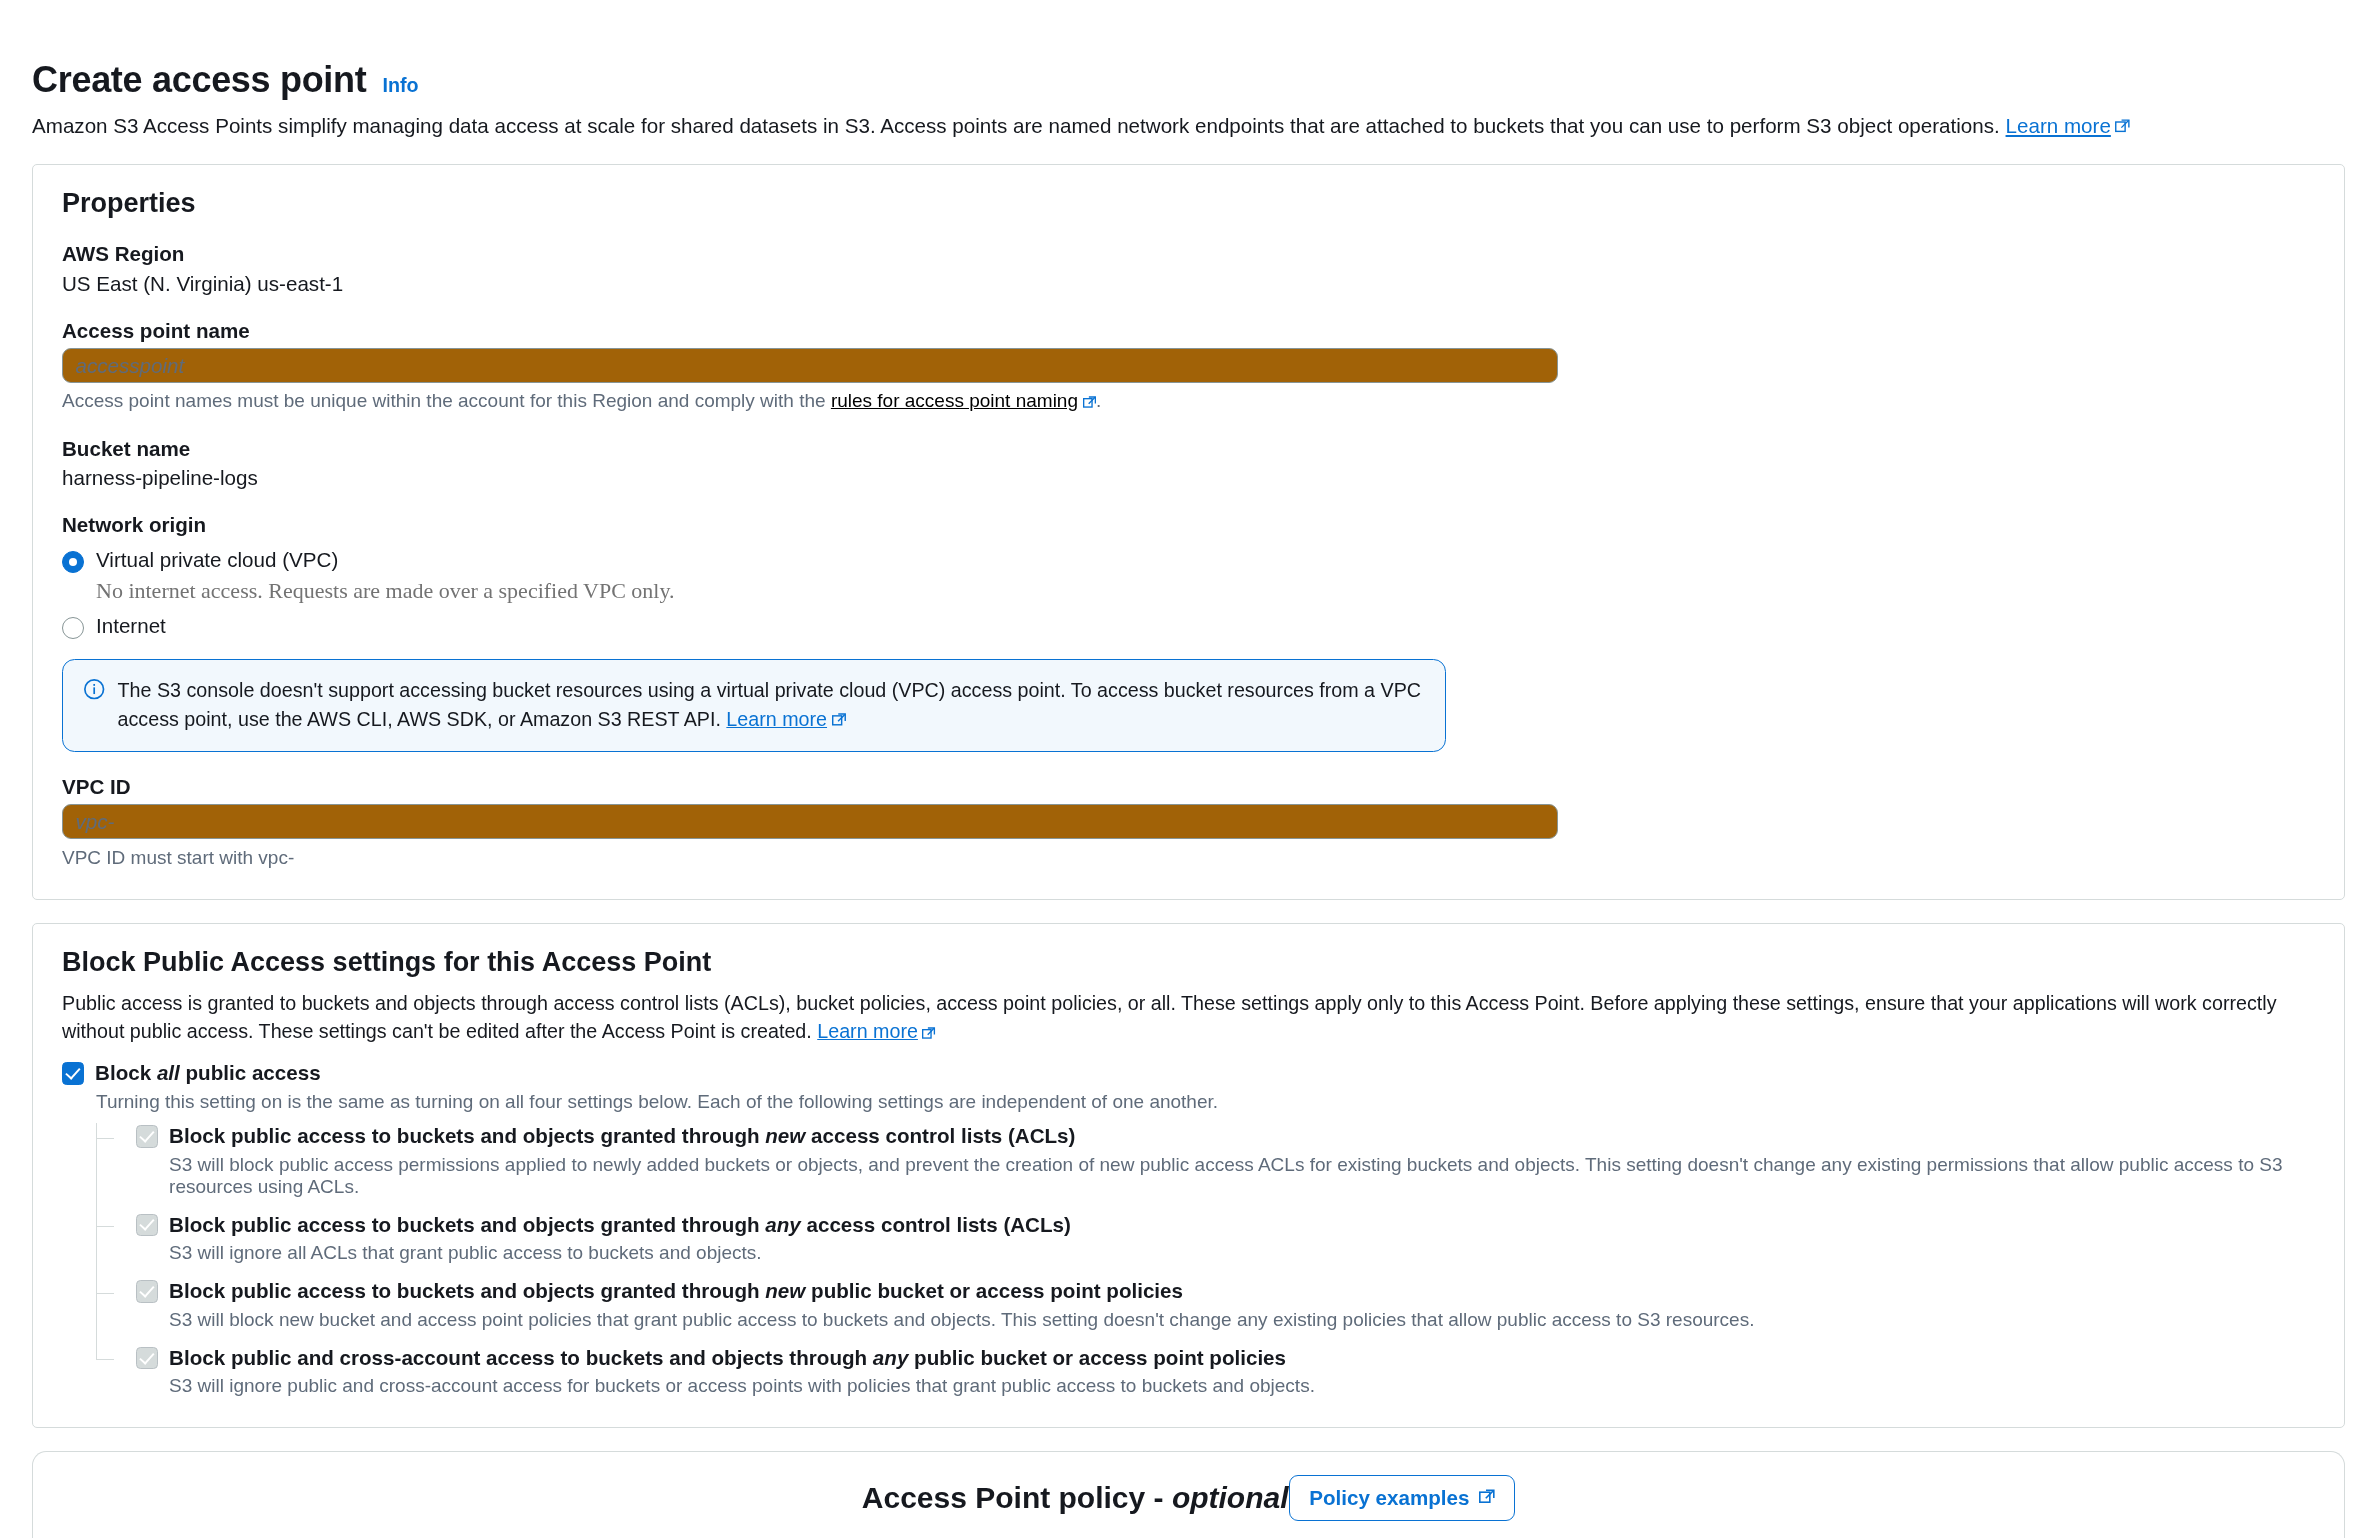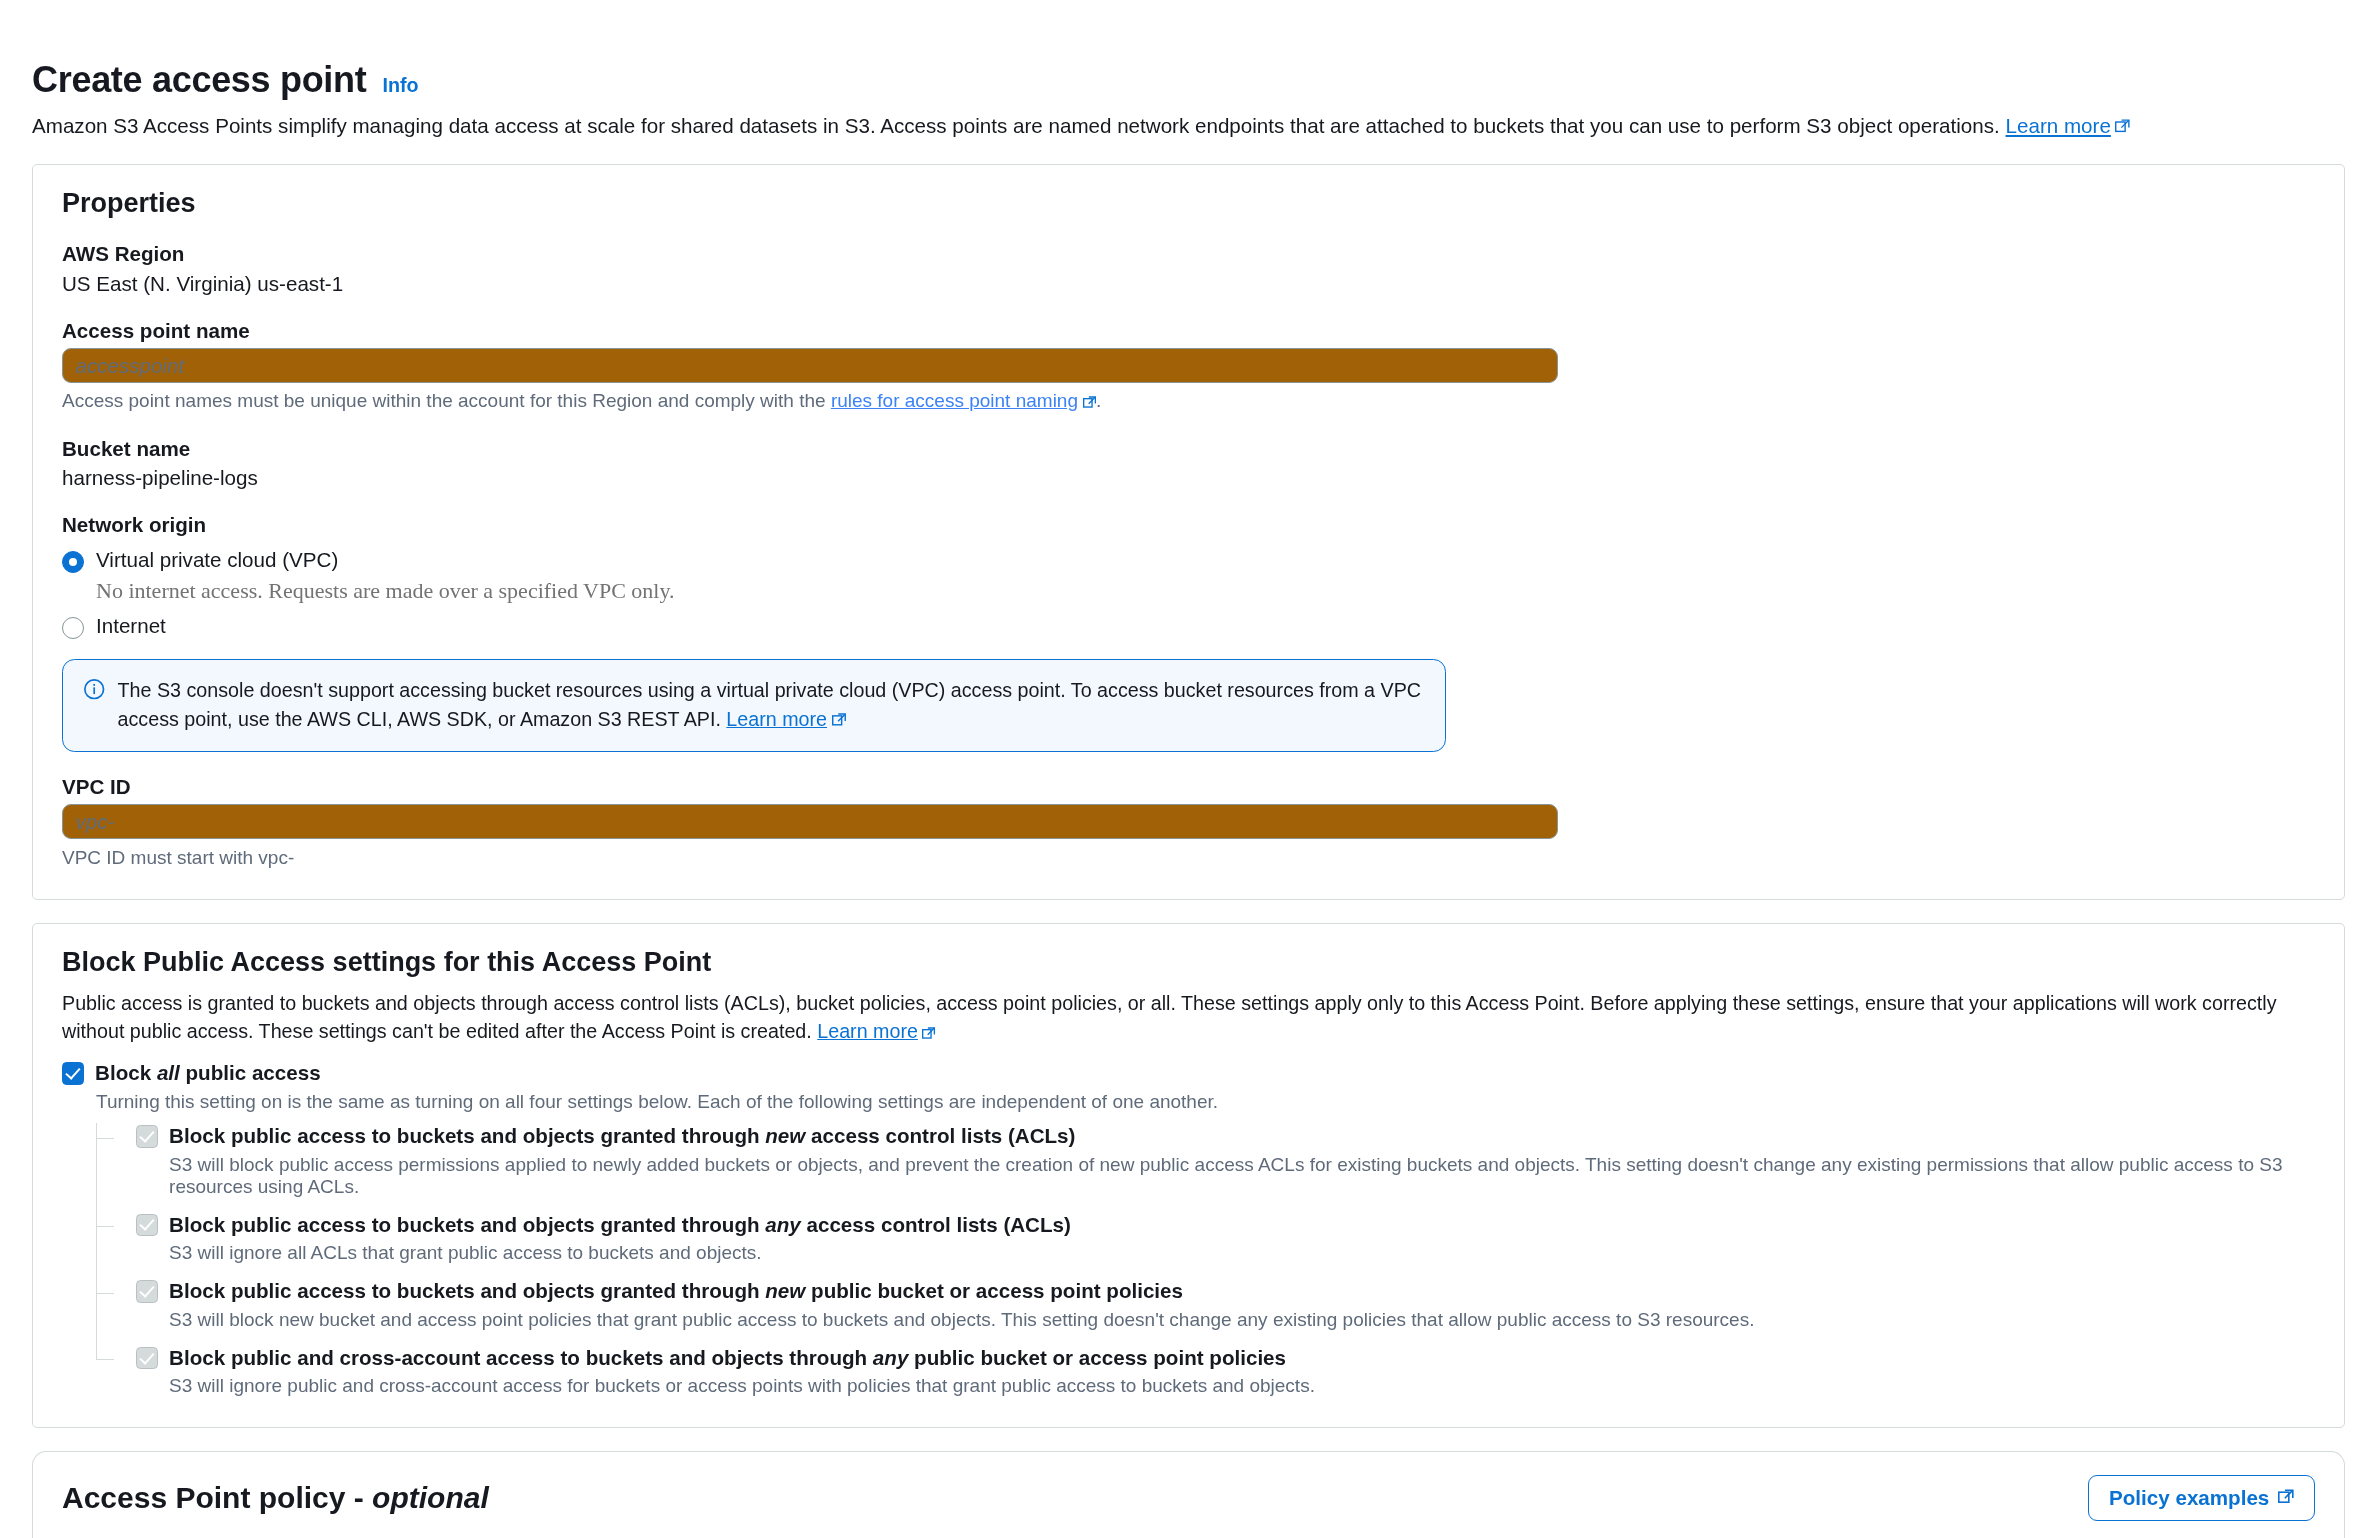--- a/index.html
+++ b/index.html
@@ -67,21 +67,21 @@
   }
   .card-title {
     font-size: 27px;
     font-weight: bold;
     margin: 0 0 12.5px 0;
     color: #16191f;
   }
   .card-title-row {
     display: flex;
     align-items: center;
-    justify-content: space-between;
+    justify-content: center;
   }
   .card-desc {
     font-size: 19.7px;
     line-height: 1.42;
     color: #16191f;
     margin: 0 0 7.2px 0;
     max-width: 2218px;
   }
   
   .field-label {
@@ -110,21 +110,21 @@
   }
   .text-input::placeholder {
     color: #5f6b7a;
     font-style: italic;
   }
   .hint {
     font-size: 19px;
     color: #5f6b7a;
     margin-top: 7.2px;
   }
-  .hint a { color: #3b82f6; }
+  .hint a { color: #000000; }
   
   .radio-row {
     display: flex;
     align-items: flex-start;
     gap: 11.6px;
     margin-top: 10.7px;
   }
   .radio {
     width: 22.4px; height: 22.4px;
     border-radius: 50%;

